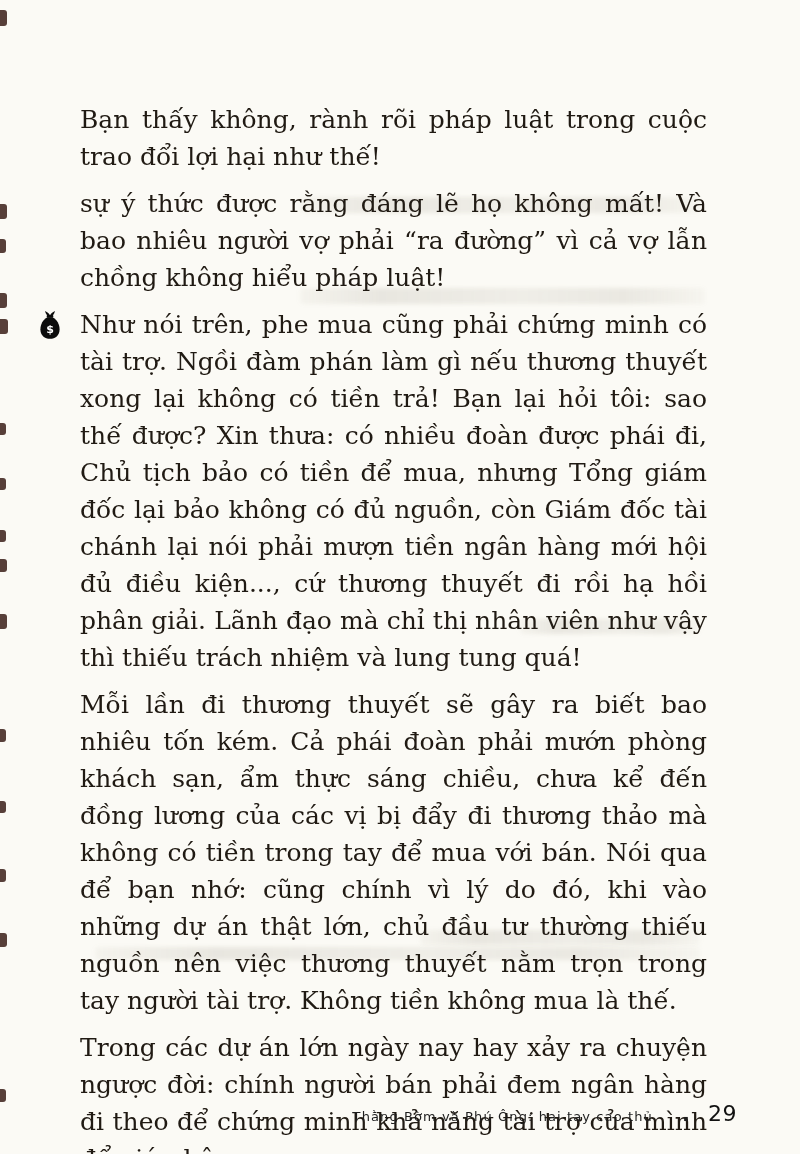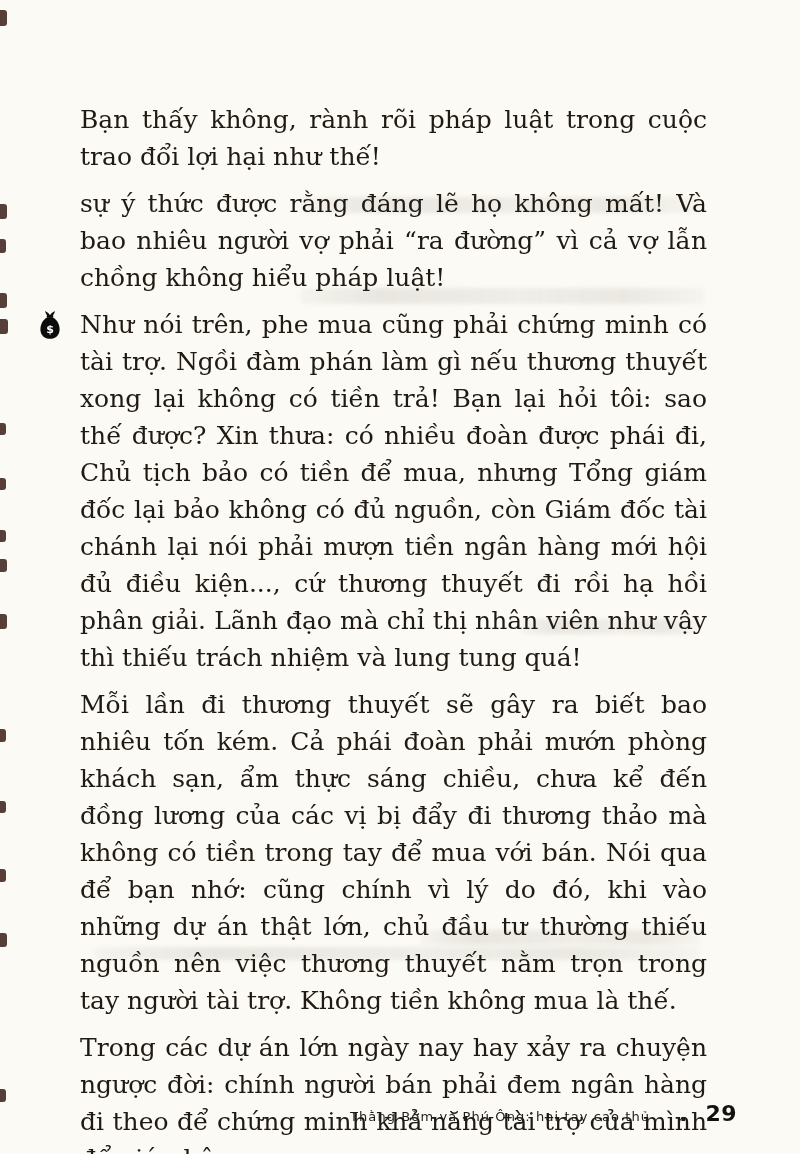--- a/index.html
+++ b/index.html
@@ -58,21 +58,21 @@
     letter-spacing:1.1px;
     margin-left:12px;
   }
   .footer-dot{
     font-size:21px;
     font-weight:bold;
     margin-left:24px;
   }
   .footer-page{
     font-size:22px;
-    font-weight:bold;
+    font-weight:normal;
     margin-left:13px;
     letter-spacing:0.5px;
     color:#111111;
   }
   
   .edge-mark{
     position:absolute;
     left:0;
     background:var(--color-edge_mark);
     border-radius:0 3px 3px 0;

